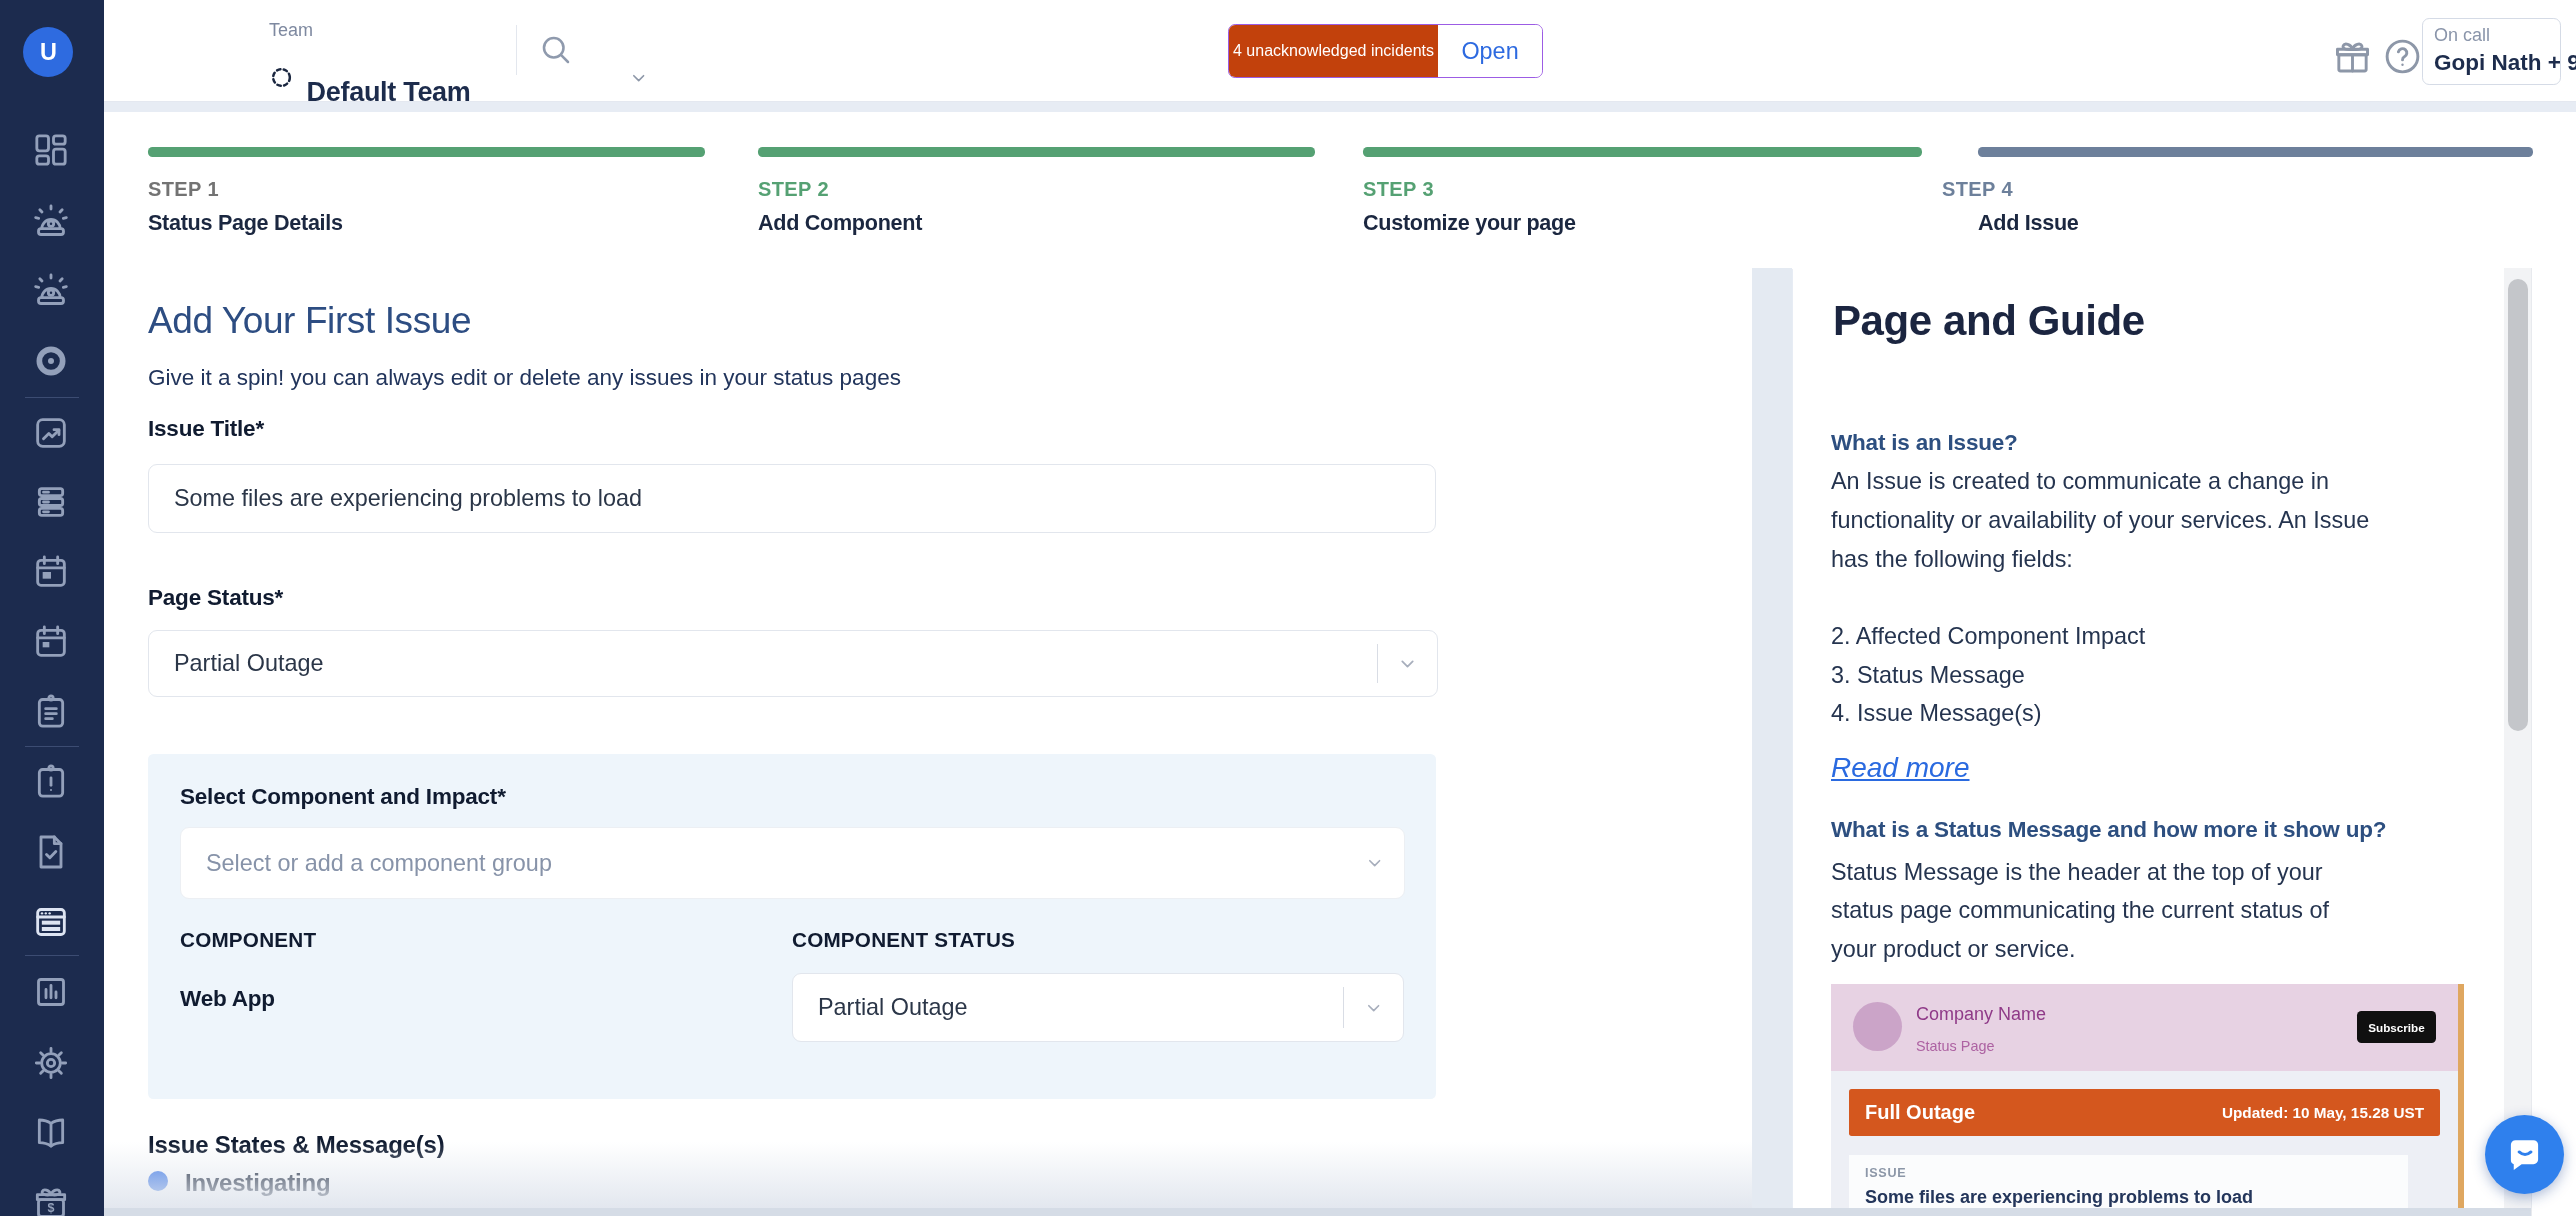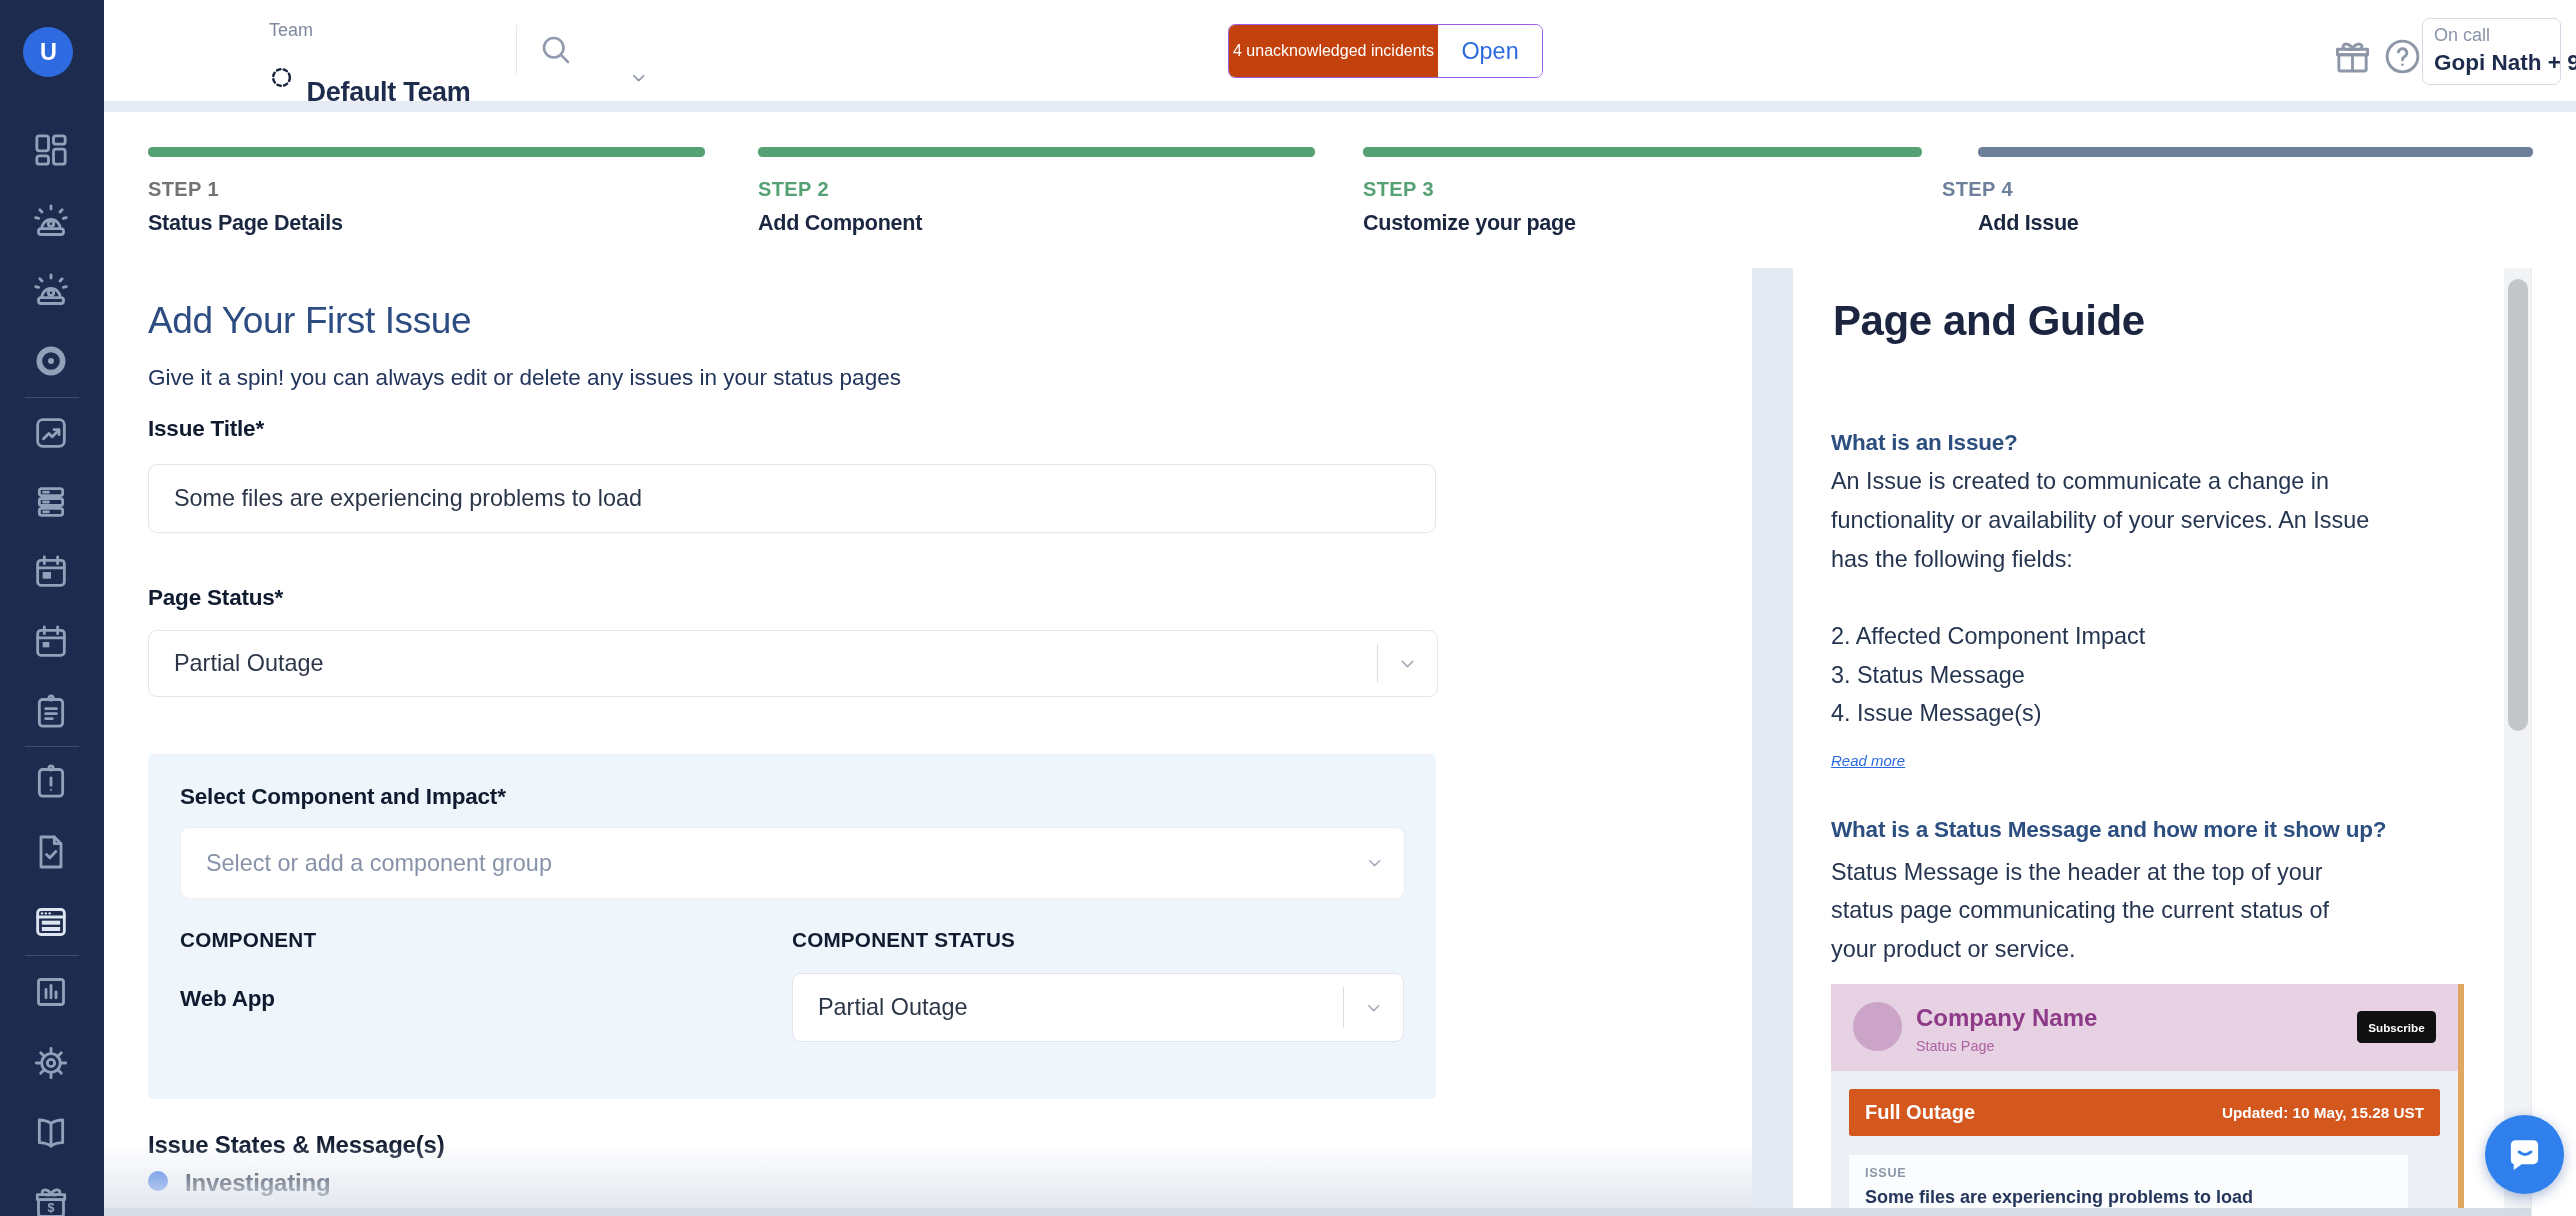--- a/index.html
+++ b/index.html
@@ -55,26 +55,26 @@
   .panel{left:148px;top:754px;width:1288px;height:345px;background:#eef5fb;border-radius:5.4px;}
   .colhead{font-size:20.7px;font-weight:800;color:#101b30;letter-spacing:0.2px;}
   .dot{left:148px;top:1171px;width:20px;height:20px;border-radius:50%;background:#3b77e8;}
   .fade{left:104px;top:1142px;width:1648px;height:66px;pointer-events:none;
         background:linear-gradient(rgba(236,239,244,0),rgba(225,230,238,.95));}
   .bstrip{left:104px;top:1208px;width:2427px;height:8px;background:#d5dce6;}
   
   .help-title{left:1833px;top:297px;font-size:42px;font-weight:800;color:#1b2540;letter-spacing:-0.4px;}
   .hhead{font-size:22.5px;font-weight:800;color:#2d4f80;letter-spacing:-0.2px;}
   .hline{left:1831px;width:666px;height:39px;line-height:39px;font-size:23.4px;color:#25344f;}
-  .readmore{left:1831px;top:752px;font-size:15px;font-style:italic;color:#2a6ae0;text-decoration:underline;cursor:pointer;}
+  .readmore{left:1831px;top:752px;font-size:28px;font-style:italic;color:#2a6ae0;text-decoration:underline;cursor:pointer;}
   
   .pcard{left:1831px;top:984px;width:627px;height:232px;background:#edeff5;border-right:6.3px solid #dfa760;overflow:hidden;}
   .phead{left:0;top:0;width:627px;height:87px;background:#e7d2e3;}
   .pavatar{left:21.6px;top:18px;width:49px;height:49px;border-radius:50%;background:#cba4c8;}
-  .pcompany{left:85px;top:20px;font-size:24px;font-weight:700;color:#8f3a88;}
+  .pcompany{left:85px;top:20px;font-size:18px;font-weight:400;color:#8f3a88;}
   .psub{left:85px;top:54px;font-size:14.4px;color:#ad62a2;}
   .psubscribe{left:526px;top:27px;width:79px;height:32px;background:#101010;border-radius:4.5px;color:#fff;
               font-size:11.7px;font-weight:700;display:flex;align-items:center;justify-content:center;}
   .pbanner{left:18px;top:105px;width:559px;height:47px;background:#d4571e;border-radius:2.7px;color:#fff;
            display:flex;align-items:center;padding:0 16px;}
   .pbanner .l{font-size:20px;font-weight:700;flex:1;}
   .pbanner .r{font-size:15.3px;font-weight:700;}
   .pissue{left:18px;top:171px;width:559px;height:72px;background:#fbfcfd;padding:10.8px 0 0 16px;box-sizing:border-box;}
   .pissue-lbl{font-size:12.6px;font-weight:600;color:#8c97a8;letter-spacing:0.7px;}
   .pissue-txt{font-size:18px;font-weight:700;color:#24365b;margin-top:7.2px;}

